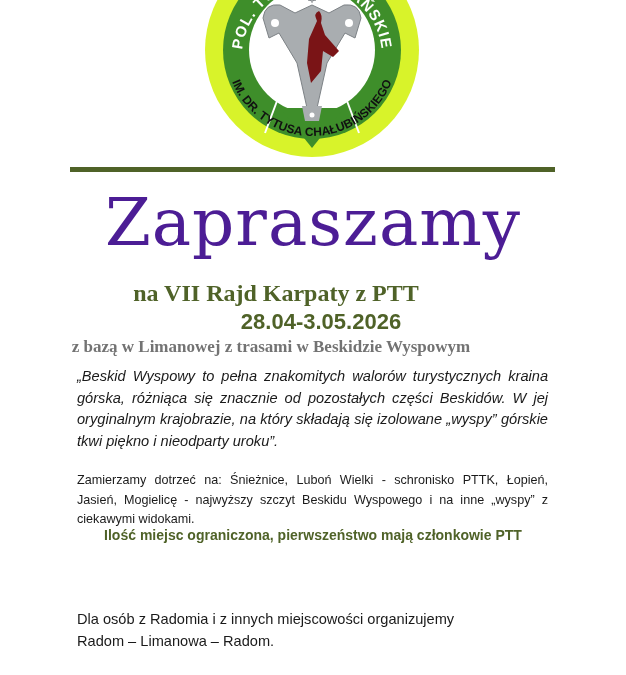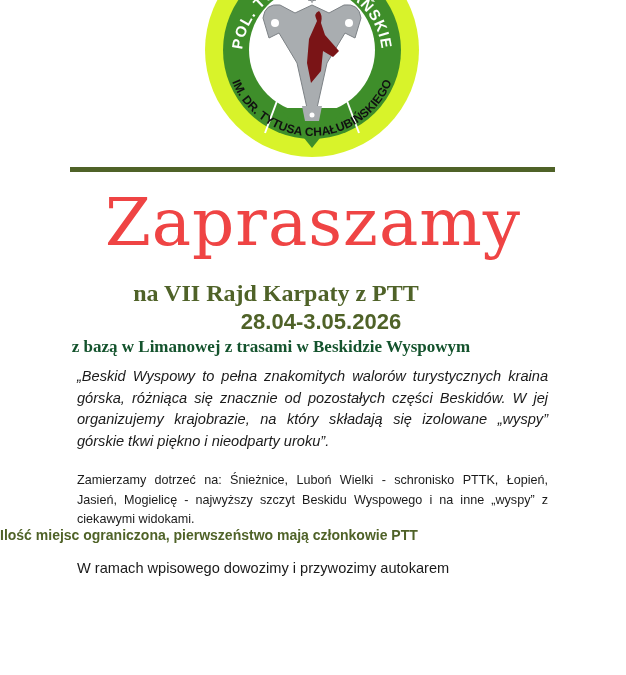--- a/index.html
+++ b/index.html
@@ -12,50 +12,50 @@
       position: absolute; left: 205px; top: -57px;
       width: 214px; height: 214px;
     }
     .logo svg { width: 214px; height: 214px; display: block; }
     .rule {
       position: absolute; left: 70px; top: 167px; width: 485px; height: 5px;
       background: #4f6228;
     }
     .title {
       position: absolute; left: 0; top: 178px; width: 626px; text-align: center;
-      font-family: "DejaVu Serif", serif; font-size: 66px; color: #ef4444;
+      font-family: "DejaVu Serif", serif; font-size: 66px; color: #4c1d95;
       letter-spacing: 1px; line-height: 90px;
     }
     .subtitle {
       position: absolute; left: 0; top: 279px; width: 552px; text-align: center;
       font-family: "Liberation Serif", serif; font-weight: bold; font-size: 24px; color: #4f6228;
       line-height: 28px;
     }
     .dates {
       position: absolute; left: 0; top: 308px; width: 626px; text-align: center;
       font-family: "Liberation Sans", sans-serif; font-weight: bold; font-size: 22px; color: #4f6228;
       line-height: 28px;
       margin-left: 8px;
     }
     .base {
       position: absolute; left: 0; top: 336px; width: 542px; text-align: center;
-      font-family: "Liberation Serif", serif; font-weight: bold; font-size: 17px; color: #14532d;
+      font-family: "Liberation Serif", serif; font-weight: bold; font-size: 17px; color: #737373;
       line-height: 22px;
     }
     .quote {
       position: absolute; left: 77px; top: 366px; width: 471px;
       font-family: "Liberation Sans", sans-serif; font-style: italic; font-size: 14.6px;
       line-height: 21.5px; text-align: justify; text-align-last: left; color: #1a1a1a;
     }
     .destinations {
       position: absolute; left: 77px; top: 471px; width: 471px;
       font-size: 12.6px; line-height: 19.5px; text-align: justify; text-align-last: left;
     }
     .limited {
-      position: absolute; left: 0; top: 525px; width: 626px; text-align: left;
+      position: absolute; left: 0; top: 525px; width: 626px; text-align: center;
       font-size: 14px; font-weight: bold; color: #4f6228; line-height: 20px;
     }
     .para {
       position: absolute; left: 77px; width: 480px;
       font-size: 14.6px; line-height: 22px;
     }
     .para1 { top: 557px; }
     .para2 { top: 608px; }
   </style>
 </head>
@@ -98,22 +98,23 @@
   </svg>
 </div>
 
 <div class="rule"></div>
 
 <div class="title">Zapraszamy</div>
 <div class="subtitle">na VII Rajd Karpaty z PTT</div>
 <div class="dates">28.04-3.05.2026</div>
 <div class="base">z bazą w Limanowej z trasami w Beskidzie Wyspowym</div>
 
-<div class="quote">„Beskid Wyspowy to pełna znakomitych walorów turystycznych kraina górska, różniąca się znacznie od pozostałych części Beskidów. W jej organizujemy krajobrazie, na który składają się izolowane „wyspy” górskie tkwi piękno i nieodparty uroku”.</div>
+<div class="quote">„Beskid Wyspowy to pełna znakomitych walorów turystycznych kraina górska, różniąca się znacznie od pozostałych części Beskidów. W jej oryginalnym krajobrazie, na który składają się izolowane „wyspy” górskie tkwi piękno i nieodparty uroku”.</div>
 <div class="destinations">Zamierzamy dotrzeć na:  Śnieżnice, Luboń Wielki - schronisko PTTK, Łopień, Jasień, Mogielicę - najwyższy szczyt Beskidu Wyspowego i na inne „wyspy” z  ciekawymi widokami.</div>
 <div class="limited">Ilość miejsc ograniczona, pierwszeństwo mają członkowie PTT</div>
 
 <div class="para para1">
-  <div>W ramach wpisowego dowozimy i przywozimy autokarem</div>
 </div>
 
 <div class="para para2">
+  <div>Dla osób z Radomia i z innych miejscowości organizujemy</div>
+  <div>Radom – Limanowa – Radom.</div>
 </div>
 
 </body></html>

